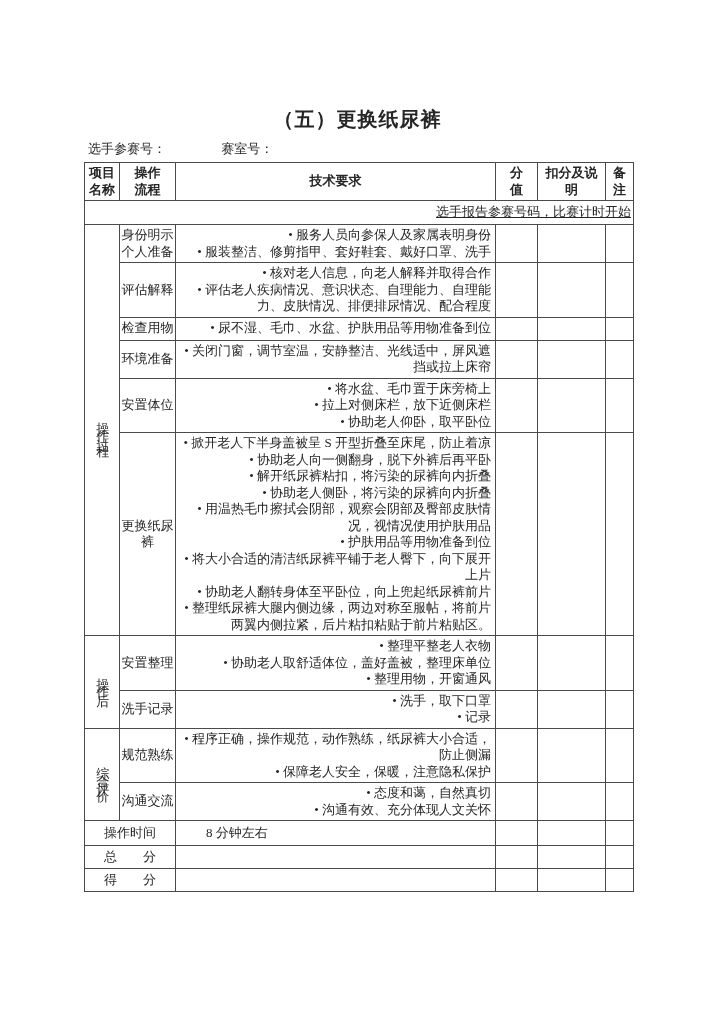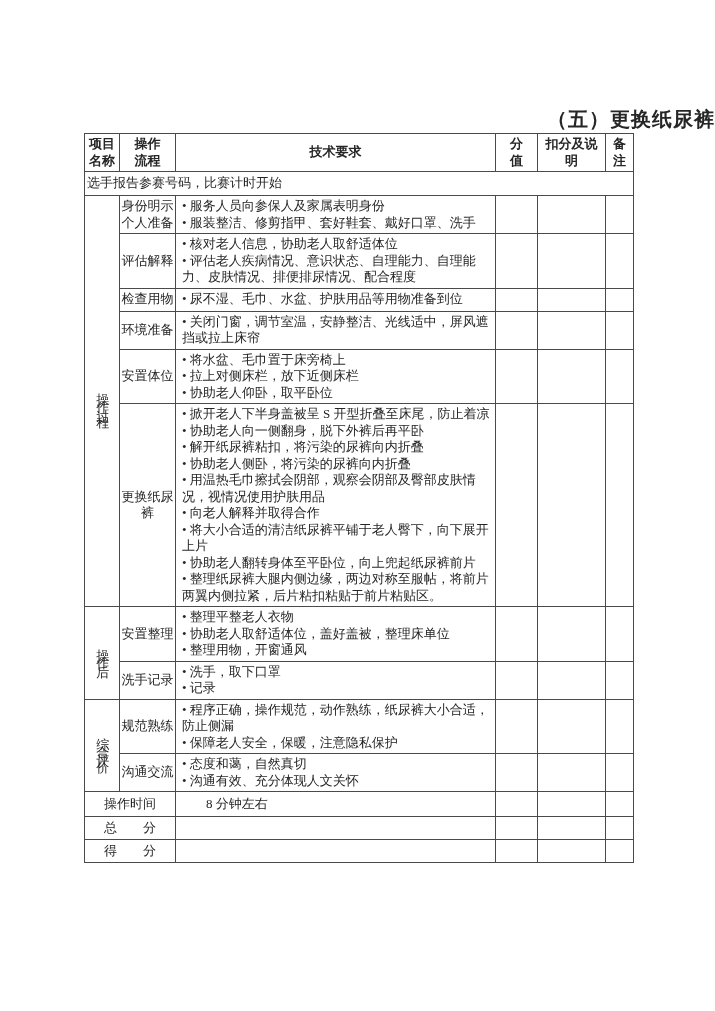--- a/index.html
+++ b/index.html
@@ -6,21 +6,21 @@
   body {
     width: 715px; height: 1011px;
     background: #ffffff;
     color: #262626;
     font-family: "Liberation Serif", "DejaVu Serif", serif;
     overflow: hidden;
   }
   .page { position: relative; width: 715px; height: 1011px; background: #fff; }
   .doc-title {
     padding-top: 106px;
-    text-align: right;
+    text-align: center;
     font-size: 20px;
     font-weight: bold;
     letter-spacing: 1px;
   }
   .meta-line {
     margin: 7px 0 5px 88px;
     font-size: 13px;
     height: 17px;
   }
   .meta-line .room { margin-left: 52px; }
@@ -37,43 +37,47 @@
     padding: 2px;
     vertical-align: middle;
     word-break: break-all;
   }
   .score-table th {
     font-weight: bold;
     text-align: center;
     white-space: pre-line;
     padding: 2px 1px;
   }
-  td.announce { text-align: left; height: 19px; }
+  td.announce { text-align: right; height: 19px; text-decoration: underline; }
   td.vcell { text-align: center; padding: 0; }
   .vtext {
     display: inline-block;
     writing-mode: vertical-rl;
     text-orientation: upright;
     letter-spacing: 8px;
     line-height: 1.1;
   }
   td.proc { text-align: center; padding: 2px 1px; margin-left: 32px; }
   td.tech { text-align: left; padding: 2px 4px 2px 6px; }
-  td.tech .li { text-align: left; }
+  td.tech .li { text-align: right; }
   td.flabel { text-align: center; }
   td.ftech { padding-left: 30px; height: 20px; }
   td.blank { height: 18px; }
 </style>
 </head>
 <body>
 
 <div class="page">
 
   <div class="doc-title">（五）更换纸尿裤</div>
 
+  <div class="meta-line">
+    <span class="contestant">选手参赛号：</span>
+    <span class="room">赛室号：</span>
+  </div>
 
   <table class="score-table">
     <colgroup>
       <col style="width:35px">
         <col style="width:56px">
         <col style="width:320px">
       <col style="width:42px">
         <col style="width:68px">
         <col style="width:28px">
     </colgroup>
@@ -106,21 +110,21 @@
             <div class="li">• 服务人员向参保人及家属表明身份</div>
             <div class="li">• 服装整洁、修剪指甲、套好鞋套、戴好口罩、洗手</div>
           </td>
       <td class="blank"></td>
       <td class="blank"></td>
       <td class="blank"></td>
     </tr>
     <tr>
       <td class="proc">评估解释</td>
       <td class="tech">
-            <div class="li">• 核对老人信息，协助老人取舒适体位</div>
+            <div class="li">• 核对老人信息，向老人解释并取得合作</div>
             <div class="li">• 评估老人疾病情况、意识状态、自理能力、自理能力、皮肤情况、排便排尿情况、配合程度</div>
           </td>
       <td class="blank"></td>
       <td class="blank"></td>
       <td class="blank"></td>
     </tr>
     <tr>
       <td class="proc">检查用物</td>
       <td class="tech">
             <div class="li">• 尿不湿、毛巾、水盆、护肤用品等用物准备到位</div>
@@ -150,21 +154,21 @@
       <td class="blank"></td>
     </tr>
     <tr>
       <td class="proc">更换纸尿裤</td>
       <td class="tech">
             <div class="li">• 掀开老人下半身盖被呈 S 开型折叠至床尾，防止着凉</div>
             <div class="li">• 协助老人向一侧翻身，脱下外裤后再平卧</div>
             <div class="li">• 解开纸尿裤粘扣，将污染的尿裤向内折叠</div>
             <div class="li">• 协助老人侧卧，将污染的尿裤向内折叠</div>
             <div class="li">• 用温热毛巾擦拭会阴部，观察会阴部及臀部皮肤情况，视情况使用护肤用品</div>
-            <div class="li">• 向老人解释并取得合作</div>
+            <div class="li">• 护肤用品等用物准备到位</div>
             <div class="li">• 将大小合适的清洁纸尿裤平铺于老人臀下，向下展开上片</div>
             <div class="li">• 协助老人翻转身体至平卧位，向上兜起纸尿裤前片</div>
             <div class="li">• 整理纸尿裤大腿内侧边缘，两边对称至服帖，将前片两翼内侧拉紧，后片粘扣粘贴于前片粘贴区。</div>
           </td>
       <td class="blank"></td>
       <td class="blank"></td>
       <td class="blank"></td>
     </tr>
 
     <tr>

